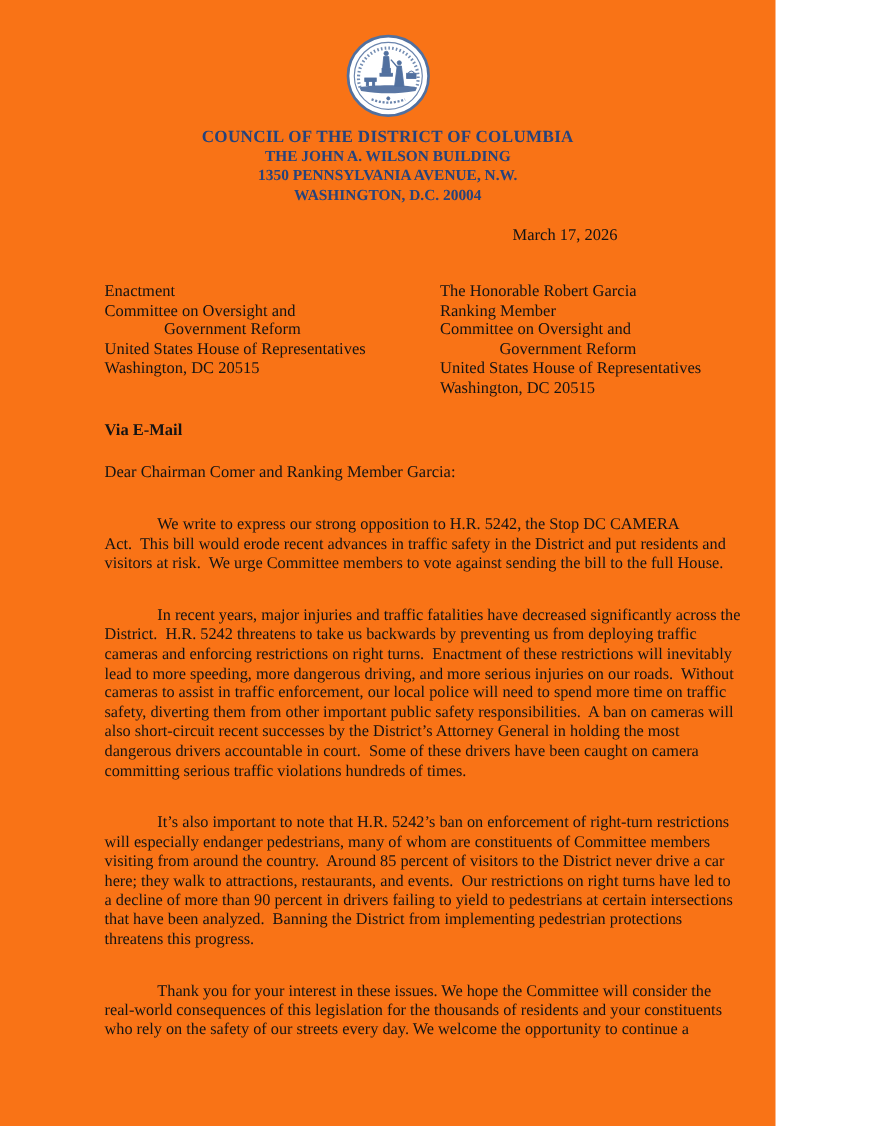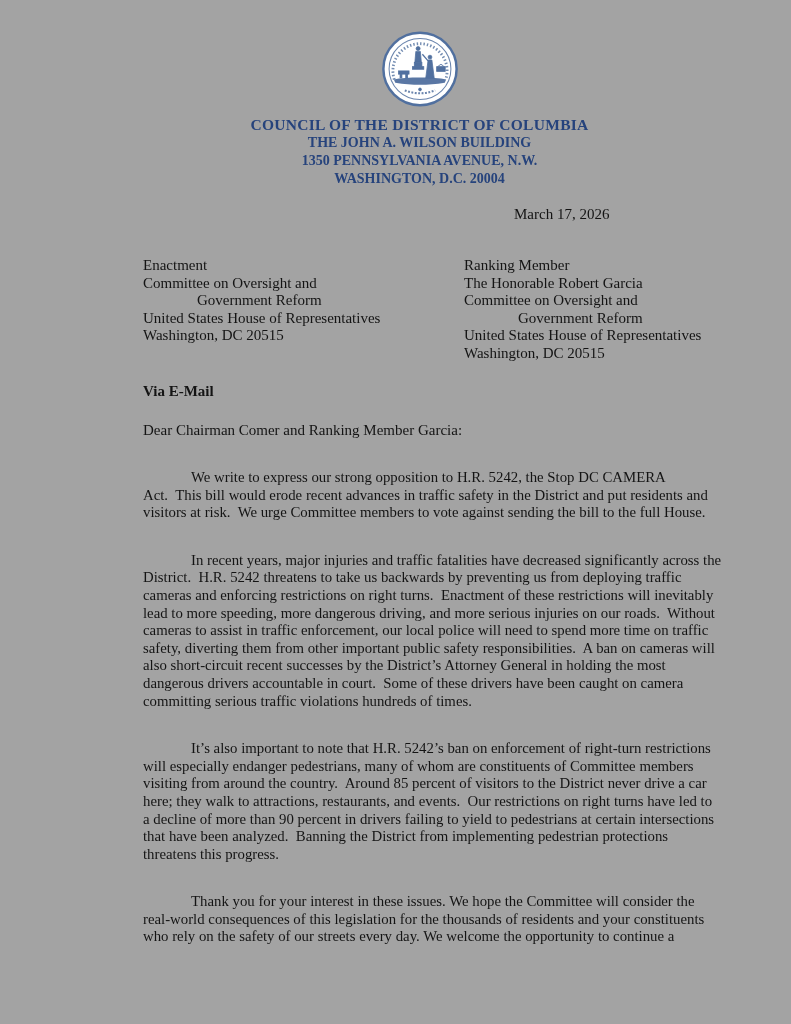--- a/index.html
+++ b/index.html
@@ -10,24 +10,23 @@
   *{margin:0;padding:0;box-sizing:border-box;}
   html,body{background:#ffffff;}
   body{
     width:791px;height:1024px;
     font-family:"Liberation Serif","DejaVu Serif",serif;
     color:var(--ink);
     overflow:hidden;
   }
   .page{
     position:relative;
-    width:791px;height:1024px;
+    width:705px;height:1024px;
     padding-top:30px;
-    background:#a3a3a3;
-    padding-left:48px;
+    background:#f97316;
   }
   .letterhead{text-align:center;color:var(--navy);}
   .seal{width:80px;margin:0 auto;}
   .seal svg{display:block;width:80px;height:78px;color:var(--seal);}
   .org-name{
     margin-top:7px;
     font-weight:bold;
     font-size:15.5px;
     line-height:19px;
     letter-spacing:0.3px;
@@ -111,22 +110,22 @@
 
   <div class="recipients">
     <div class="recipient">
       <div>Enactment</div>
       <div>Committee on Oversight and</div>
       <div class="indent">Government Reform</div>
       <div>United States House of Representatives</div>
       <div>Washington, DC 20515</div>
     </div>
     <div class="recipient">
+      <div>The Honorable Robert Garcia</div>
       <div>Ranking Member</div>
-      <div>The Honorable Robert Garcia</div>
       <div>Committee on Oversight and</div>
       <div class="indent">Government Reform</div>
       <div>United States House of Representatives</div>
       <div>Washington, DC 20515</div>
     </div>
   </div>
 
   <div class="via">Via E-Mail</div>
 
   <div class="salutation">Dear Chairman Comer and Ranking Member Garcia:</div>

